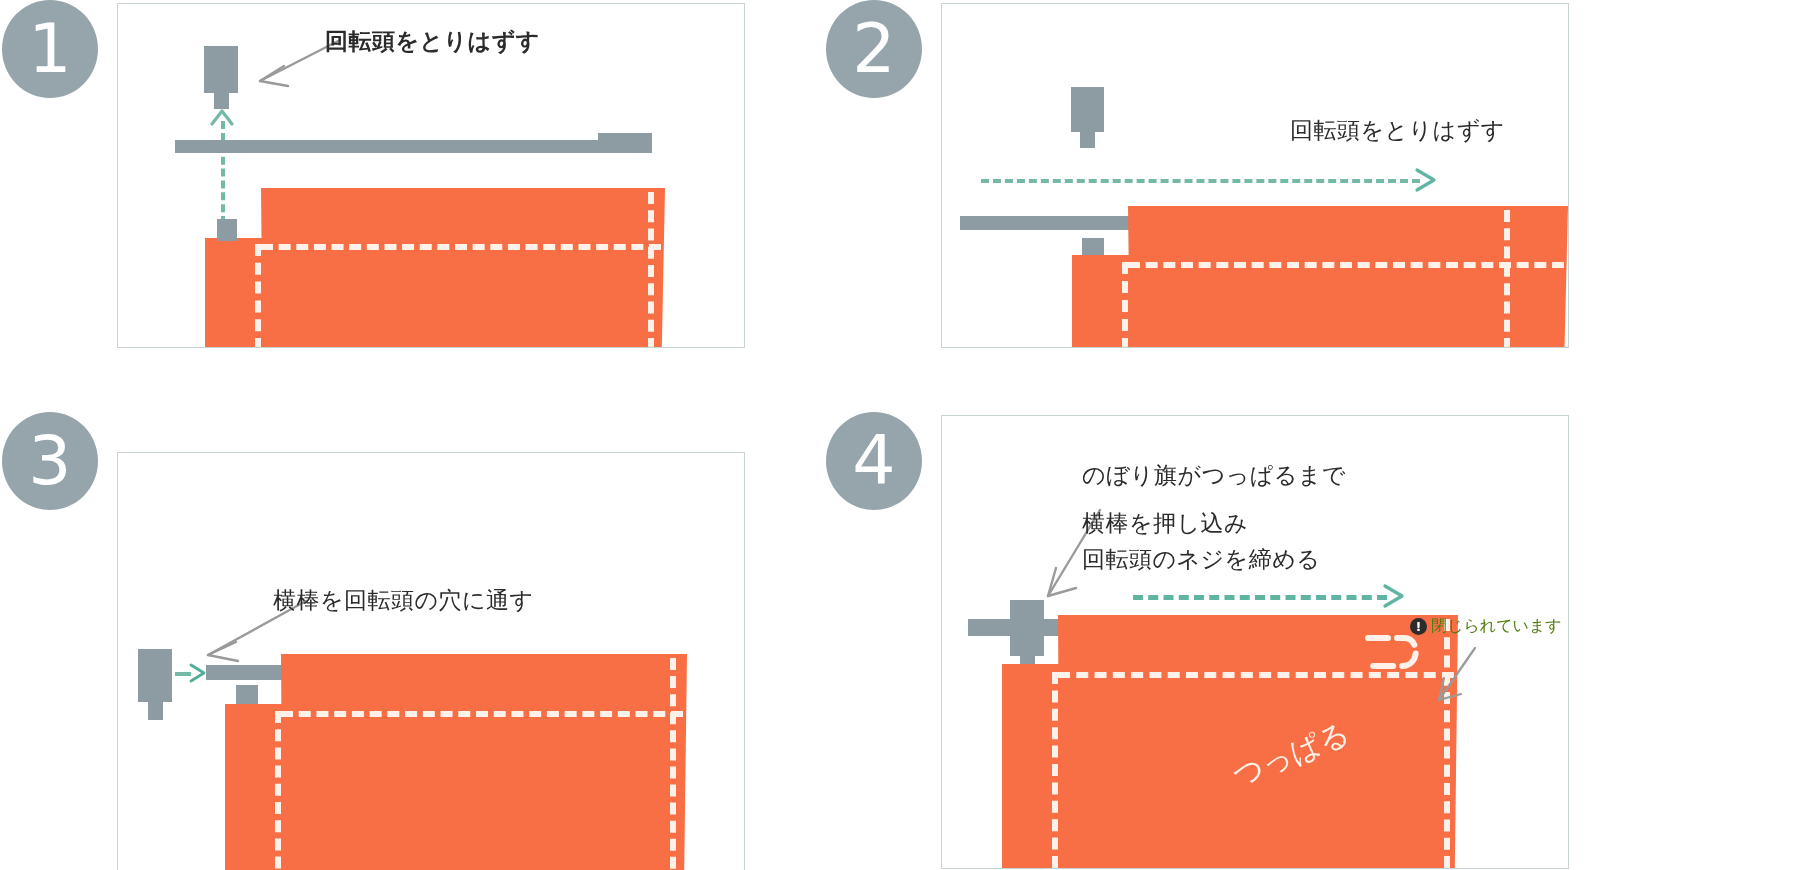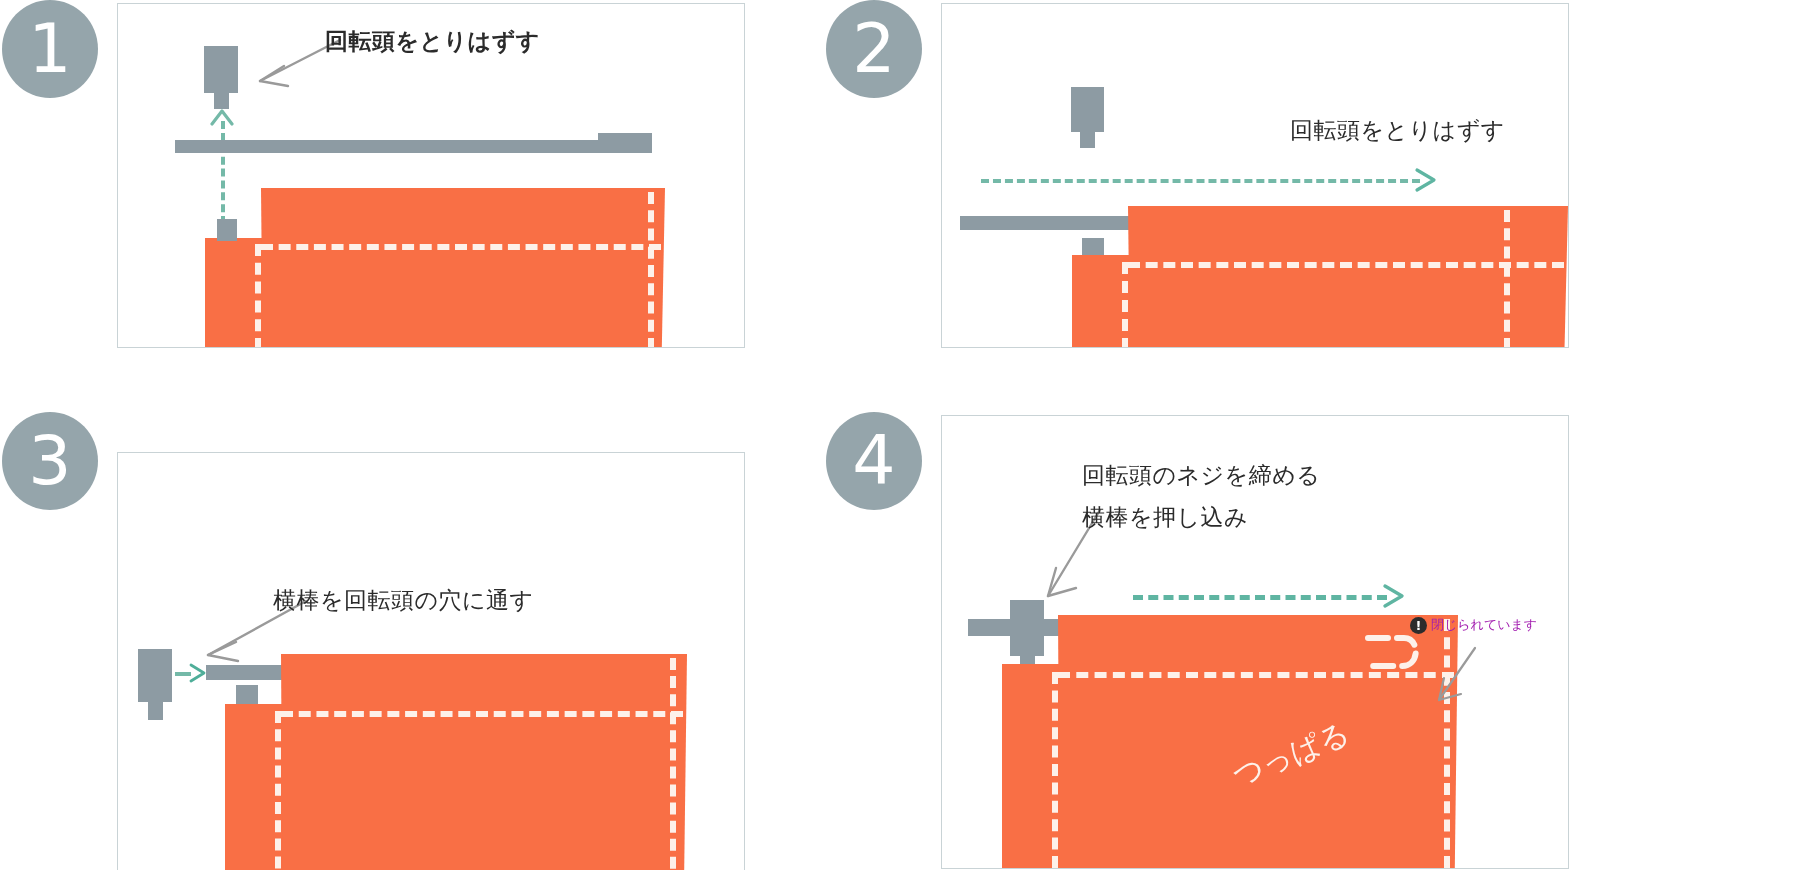--- a/index.html
+++ b/index.html
@@ -146,22 +146,22 @@
     background: #2c2c2c;
     color: #ffffff;
     font-size: 13px;
     line-height: 17px;
     text-align: center;
     font-weight: bold;
     font-family: "DejaVu Sans", sans-serif;
     flex: 0 0 auto;
   }
   .closed-badge .txt {
-    font-size: 13px;
-    color: #a21caf;
+    font-size: 16px;
+    color: #4d7c0f;
     font-family: Liberation Serif, serif;
     white-space: nowrap;
   }
 
   
   .banner-script {
     position: absolute;
     color: #fdf1ea;
     font-size: 30px;
     font-family: "DejaVu Sans", sans-serif;
@@ -291,22 +291,23 @@
       <path d="M6 6 L42 6 C58 6 58 34 40 34 L10 34" fill="none" stroke="#fdf1ea" stroke-width="6" stroke-linecap="round" stroke-dasharray="20 9"></path>
     </svg>
 
     <div class="banner-script" style="left:300px; top:340px;">つっぱる</div>
 
     <svg class="callout-arrow" style="left:88px; top:88px;" width="80" height="110" viewBox="0 0 80 110">
       <path d="M70 6 L18 92" fill="none" stroke="#9a9a9a" stroke-width="2.4" stroke-linecap="round"></path>
       <path d="M18 92 L26 64 M18 92 L46 84" fill="none" stroke="#9a9a9a" stroke-width="2.4" stroke-linecap="round"></path>
     </svg>
 
-    <div class="anno" style="left:140px; top:40px;">回転頭のネジを締める</div>
-    <div class="anno" style="left:140px; top:82px;">横棒を押し込み</div>
+    <div class="anno" style="left:140px; top:40px;">のぼり旗がつっぱるまで</div>
+    <div class="anno" style="left:140px; top:88px;">横棒を押し込み</div>
+    <div class="anno" style="left:140px; top:124px;">回転頭のネジを締める</div>
 
     <div class="closed-badge" style="left:468px; top:200px;">
       <div class="bang">!</div>
       <div class="txt">閉じられています</div>
     </div>
     <svg class="callout-arrow" style="left:485px; top:226px;" width="60" height="70" viewBox="0 0 60 70">
       <path d="M48 6 L12 58" fill="none" stroke="#9a9a9a" stroke-width="2.2" stroke-linecap="round"></path>
       <path d="M12 58 L17 36 M12 58 L34 52" fill="none" stroke="#9a9a9a" stroke-width="2.2" stroke-linecap="round"></path>
     </svg>
   </div>

